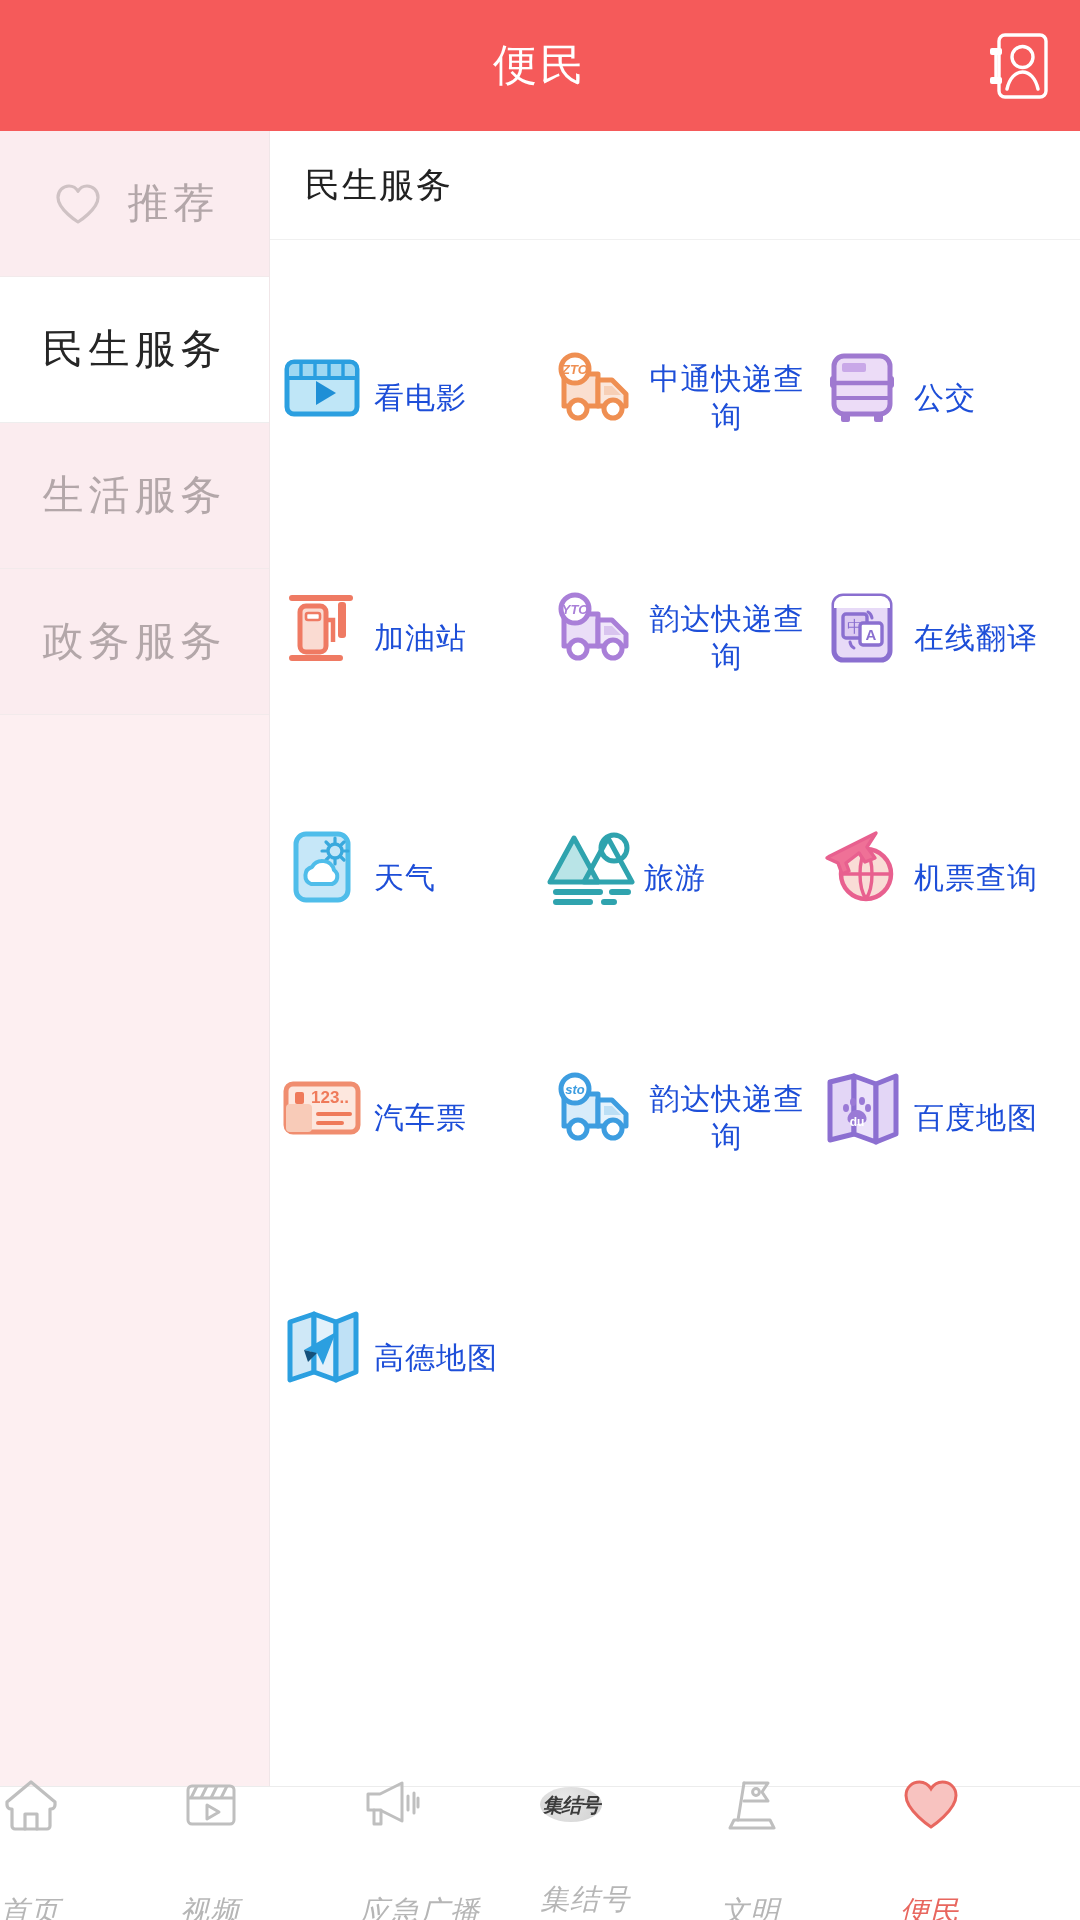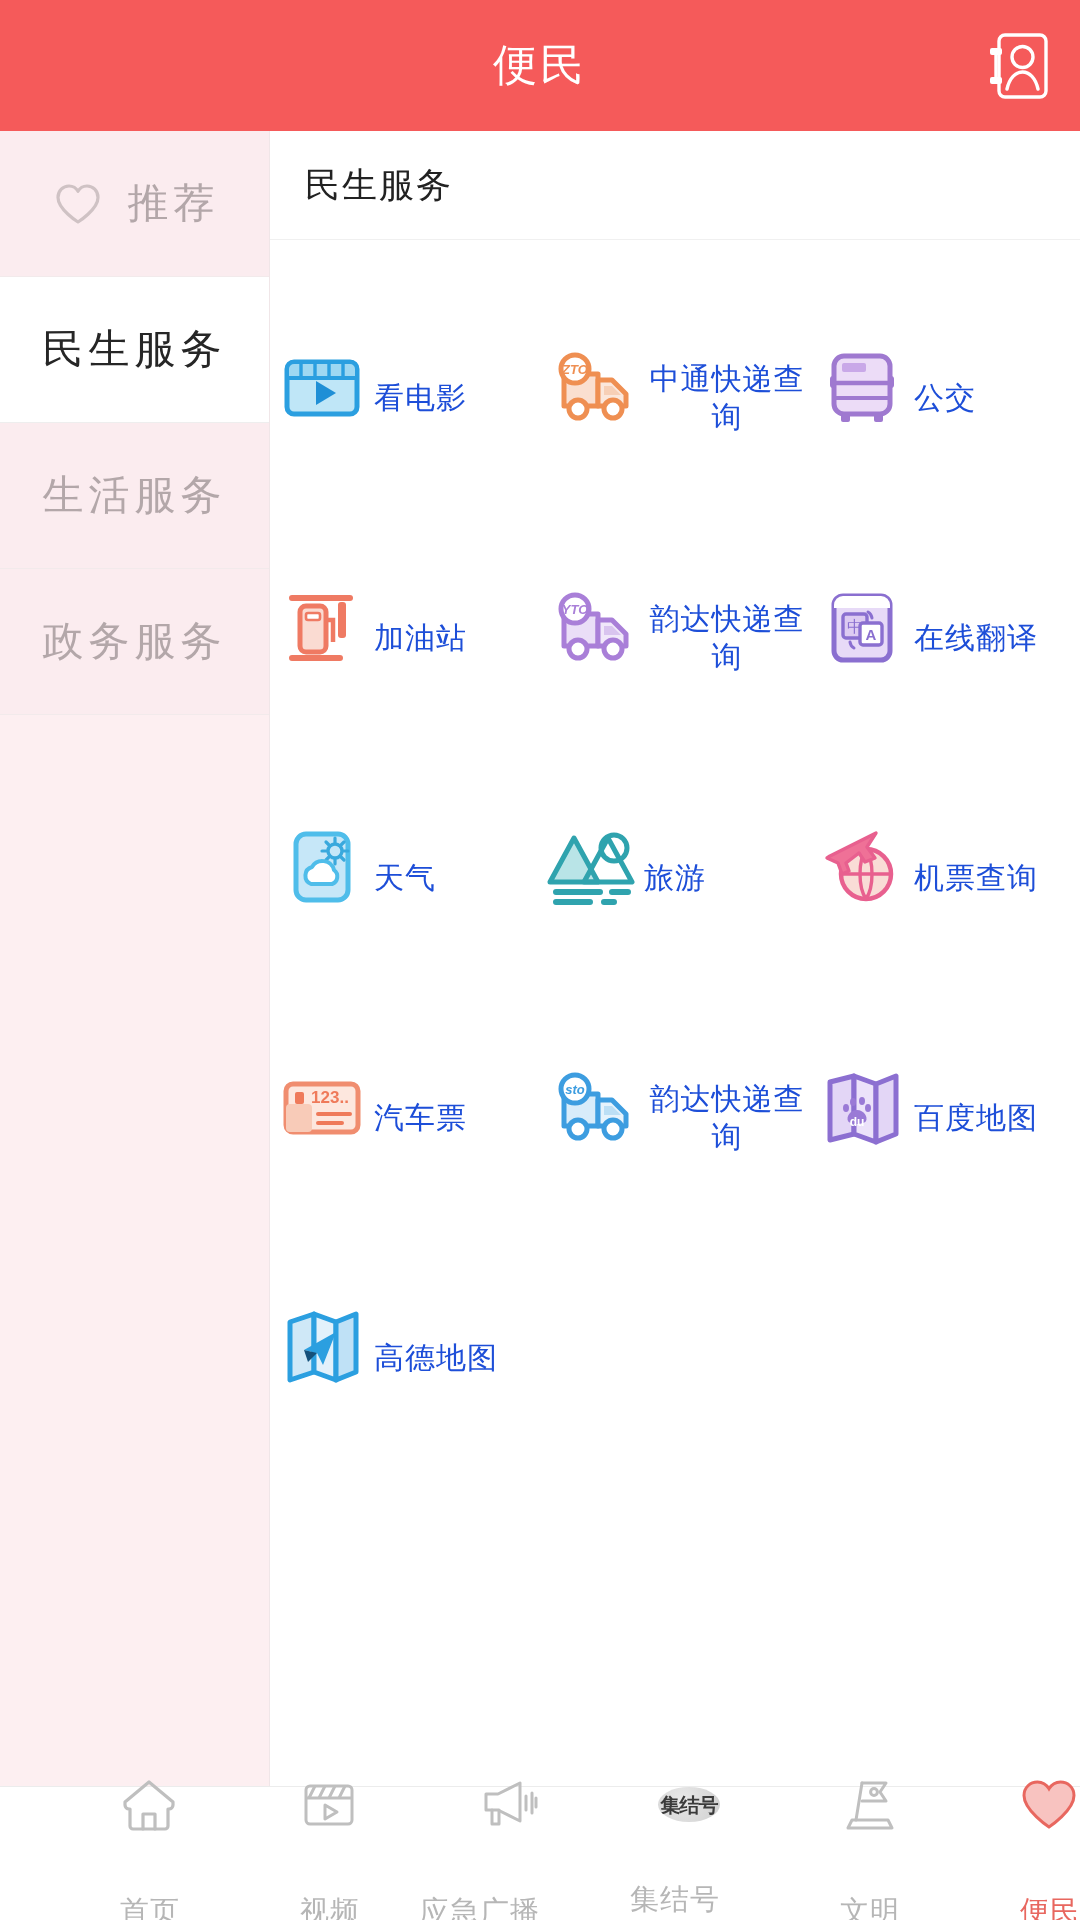--- a/index.html
+++ b/index.html
@@ -54,21 +54,21 @@
   .cell .cap {
     margin-top:20px; font-size:30px; color:#1d4ed8; letter-spacing:1px;
     text-align:center; line-height:1.28; max-width:180px; word-break:break-all;
   }
 
   
   .tabbar {
     height:134px; flex:0 0 134px; background:#fff; border-top:1px solid #ececec;
     display:flex; align-items:stretch;
   }
-  .tab { flex:1 1 0; display:flex; flex-direction:column; align-items:flex-end; justify-content:center; gap:26px; }
+  .tab { flex:1 1 0; display:flex; flex-direction:column; align-items:flex-start; justify-content:center; gap:26px;font-style:italic; }
   .tab .tic { width:62px; height:58px; display:block; }
   .tab .tlabel { font-size:29px; color:#b6b6b6; letter-spacing:1px;margin-top:32px; }
   .tab.active .tlabel { color:#e8675f; }
   .seal {
     width:62px; height:62px; border-radius:50%;
     background:radial-gradient(circle at 38% 36%, #e9e9e9 0%, #dddddd 45%, #cfcfcf 100%);
     display:flex; align-items:center; justify-content:center;
     font-size:20px; color:#3b3b3b; font-weight:bold; line-height:1;
     letter-spacing:-1px; overflow:hidden;
   }

